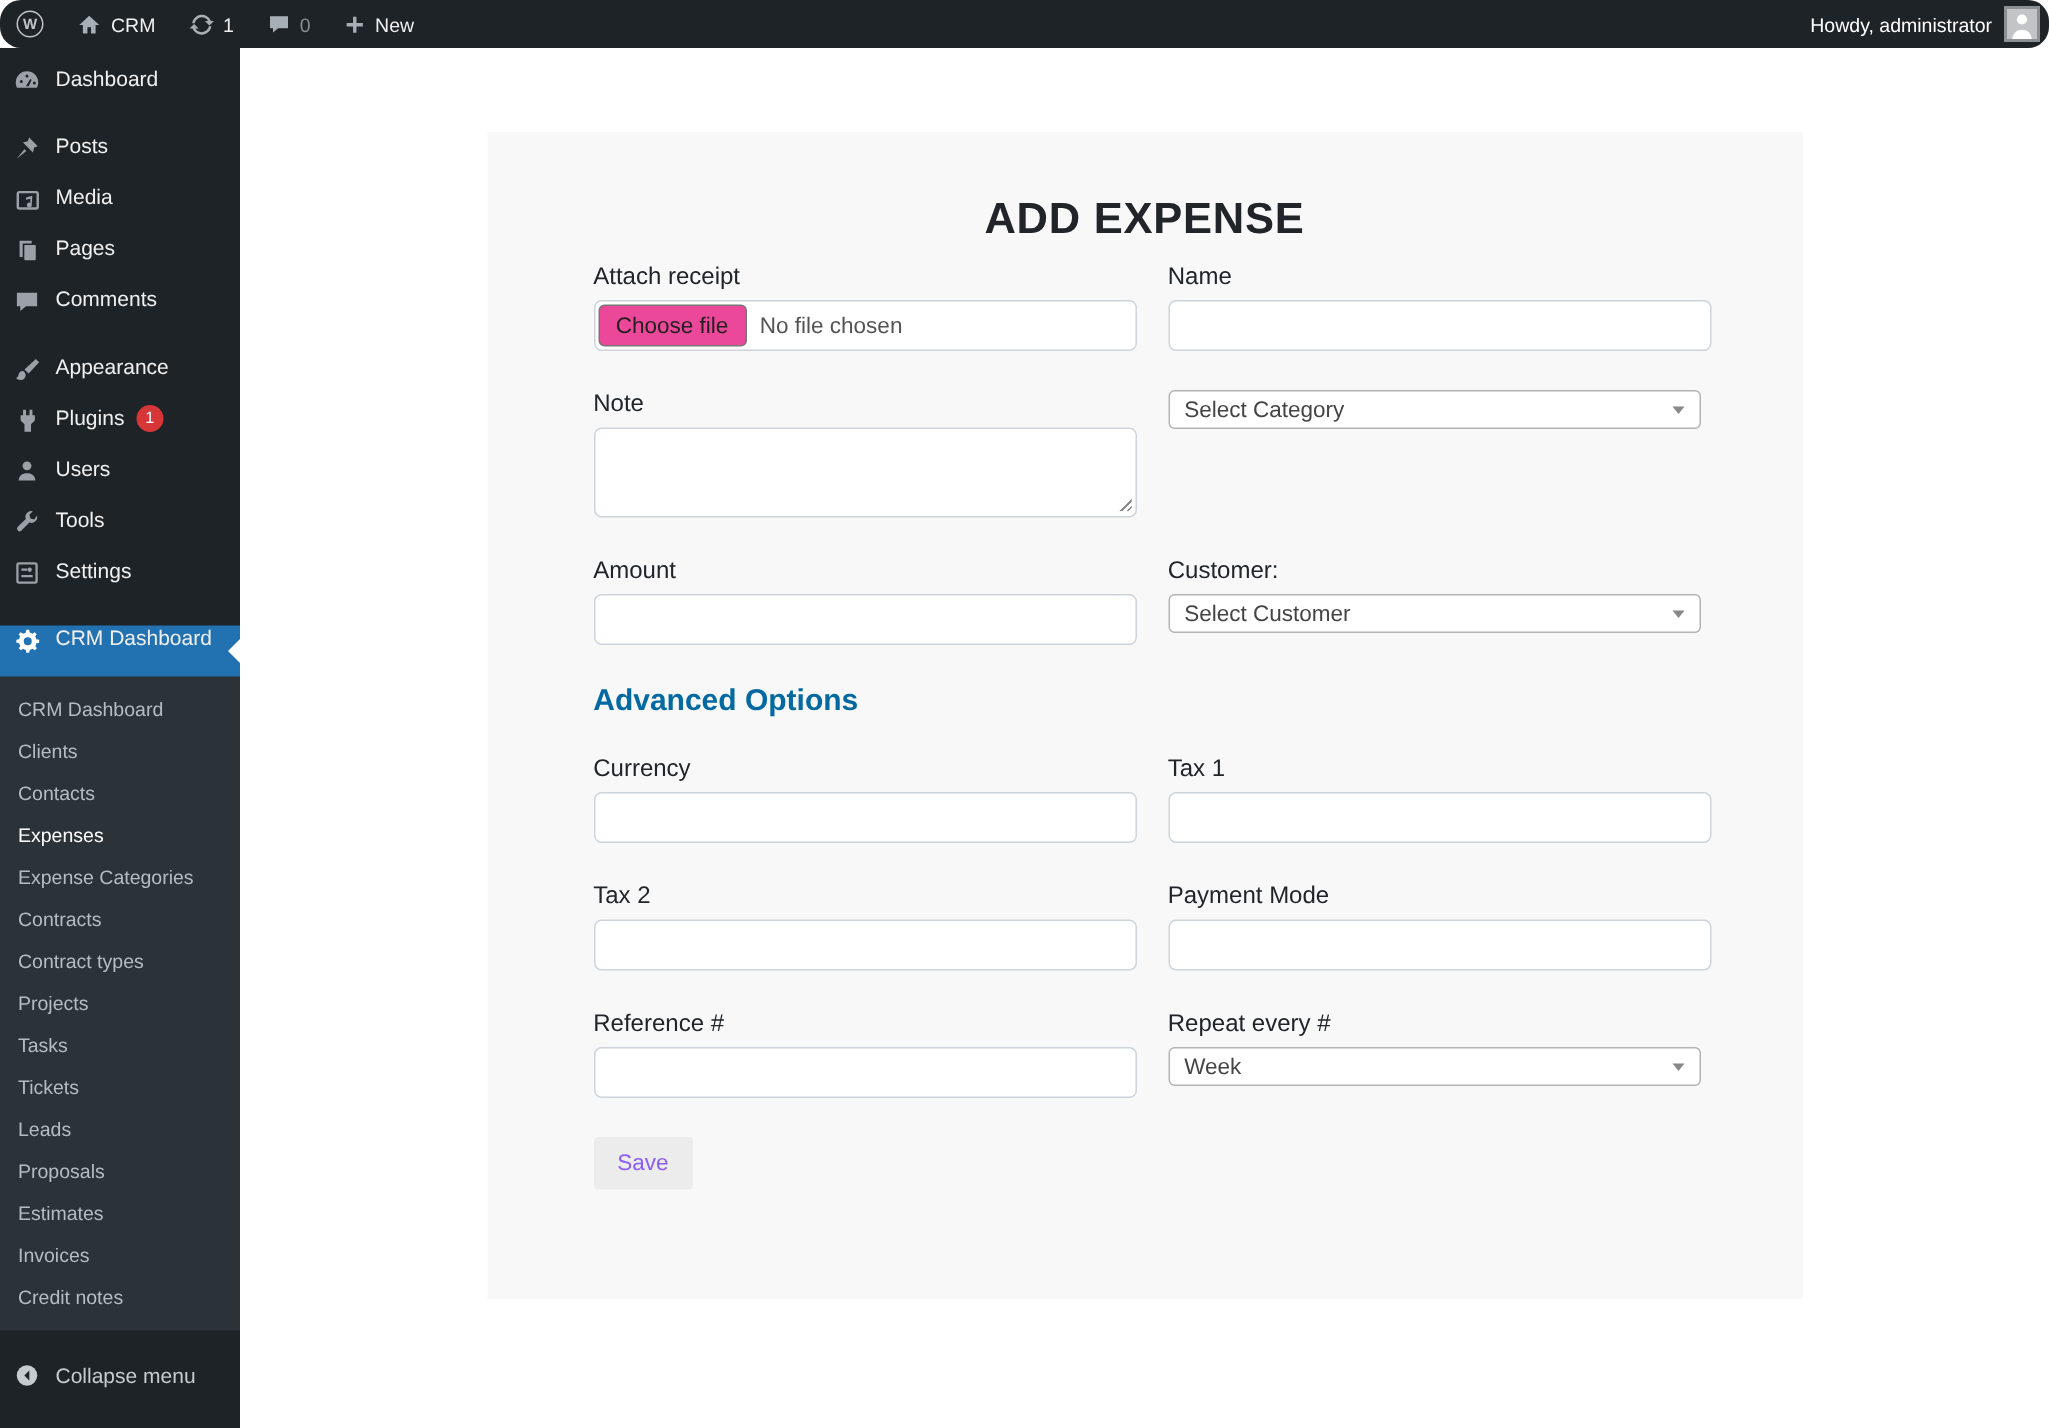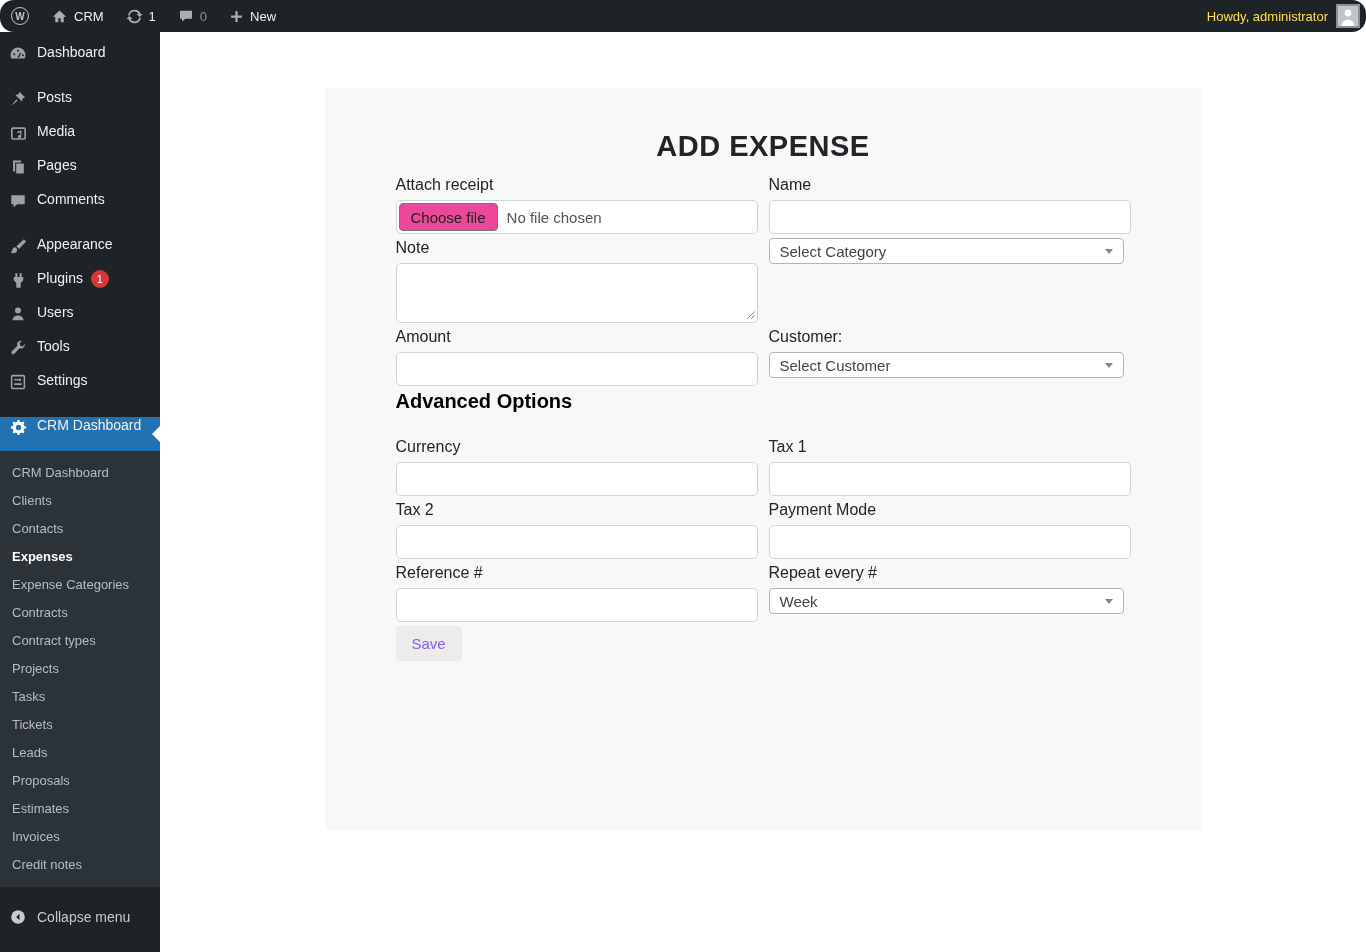--- a/index.html
+++ b/index.html
@@ -21,21 +21,21 @@
   .ab-item { display:flex; align-items:center; gap:6px; padding:0 11px; height:32px; cursor:pointer; }
   .ab-item svg { display:block; }
   .ab-icon { color:#a7aeb4; display:flex; align-items:center; }
   .ab-count-dim { color:#8c8f94; }
   .wp-logo {
     width:18px; height:18px; border:1.5px solid #c3c4c7; border-radius:50%;
     display:flex; align-items:center; justify-content:center;
     color:#c3c4c7; font-weight:bold; font-size:10px;
   }
   .wp-logo::after { content:"W"; }
-  .howdy { padding-right:8px; color:#fde047;padding-left:16px; }
+  .howdy { padding-right:8px; color:#ffffff;padding-left:16px; }
   .avatar {
     width:24px; height:24px; margin-right:6px; background:#c3c4c7;
     border:2px solid #8c8f94; display:flex; align-items:flex-end; justify-content:center;
     overflow:hidden;
   }
 
   
   .layout { display:flex; padding-top:32px; height:952px; }
 
   
@@ -59,38 +59,38 @@
   .menu-item.active .mi-icon { color:#ffffff; }
   .active-arrow {
     position:absolute; right:0; top:50%; transform:translateY(-50%);
     width:0; height:0; border:8px solid transparent; border-right-color:#ffffff; border-left:none;
   }
   .submenu { background:#2c3338; padding:7px 0 9px; }
   .submenu-item {
     display:flex; align-items:center; height:28px; padding:0 12px;
     font-size:13px; color:#b6bcc2; cursor:pointer; white-space:nowrap;
   }
-  .submenu-item.active { color:#ffffff; font-weight:bold; }
+  .submenu-item.active { color:#ffffff; font-weight:normal; }
   .collapse-item {
     margin-top:13px; display:flex; align-items:center; height:34px; padding:0 8px;
     color:#c6cbd0; cursor:pointer; font-size:14px;
   }
   .collapse-item .mi-icon { color:#c6cbd0; }
 
   
   .content { flex:1; background:#ffffff; height:920px; overflow:hidden; }
   .card {
     width:877px; margin:56px auto 0; background:#f8f8f9;
     padding:42px 71px 73px; min-height:742px;
   }
   .card-title {
     margin:0 0 12px; text-align:center;
     font-size:29px; font-weight:bold; color:#212529; letter-spacing:.5px;
   }
-  .form-row { display:grid; grid-template-columns:362px 362px; column-gap:11px; margin-bottom:4px; align-items:start; }
+  .form-row { display:grid; grid-template-columns:362px 362px; column-gap:21px; margin-bottom:26px; align-items:start; }
   .field-label { display:block; font-size:16px; color:#212529; margin-bottom:6px; line-height:19px; }
   .text-input {
     width:100%; height:34px; border:1px solid #ced4da; border-radius:5px;
     background:#fff; padding:6px 12px; font-size:16px; color:#212529;
     font-family:"Liberation Sans", sans-serif; outline:none;
   }
   .ta-wrap { position:relative; }
   .note-area {
     width:100%; height:60px; border:1px solid #ced4da; border-radius:5px;
     background:#fff; padding:6px 12px; font-size:16px; color:#212529;
@@ -114,21 +114,21 @@
   .file-box {
     display:flex; align-items:center; width:100%; height:34px;
     border:1px solid #ced4da; border-radius:5px; background:#fff; padding:2px;
   }
   .choose-file-btn {
     height:28px; padding:0 11px; border:1px solid #767676; border-radius:4px;
     background:#ec4899; font-size:15px; color:#1f1f1f; cursor:pointer;
     font-family:"Liberation Sans", sans-serif;
   }
   .file-status { margin-left:9px; font-size:15px; color:#545454; }
-  .adv-heading { margin:2px 0 24px; font-size:20px; font-weight:bold; color:#000000; }
+  .adv-heading { margin:2px 0 24px; font-size:20px; font-weight:bold; color:#0369a1; }
   .save-btn {
     display:inline-block; border:none; border-radius:3px; background:#ececec;
     padding:9px 16px; font-size:15px; color:#8b5cf6; cursor:pointer;
     font-family:"Liberation Sans", sans-serif;
   }
 </style>
 </head>
 <body>
 
 <div class="admin-bar">

